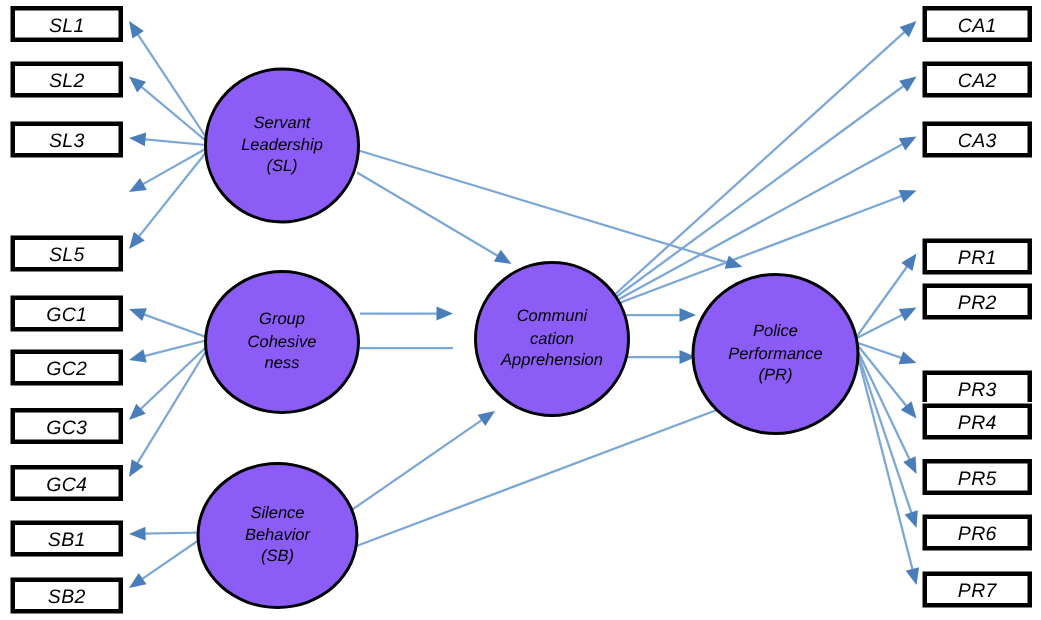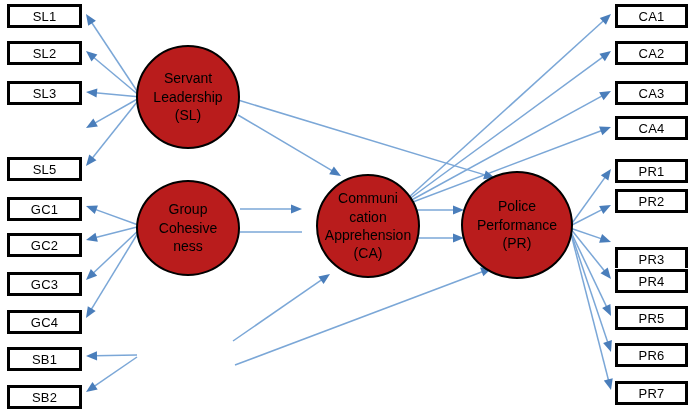--- a/index.html
+++ b/index.html
@@ -2,45 +2,46 @@
 <html><head>
 <meta charset="utf-8">
 <style>
   html,body{margin:0;padding:0;background:#ffffff;}
   #diagram{
     position:relative;
     width:694px;height:413px;
     background:#ffffff;
     font-family:"Liberation Sans", sans-serif;
     overflow:hidden;
+    font-style:italic;
   }
   #paths{position:absolute;left:0;top:0;width:694px;height:413px;}
 
   .ind-box{
     position:absolute;
     box-sizing:border-box;
     background:#ffffff;
     border:1px solid #ffffff;
     outline:3px solid #000000;
     outline-offset:-4px;
     display:flex;align-items:center;justify-content:center;
     color:#000000;
     font-size:13px;
     letter-spacing:0.2px;
   }
   .latent{
     position:absolute;
     box-sizing:border-box;
     border:2.2px solid #000000;
     border-radius:50%;
-    background:#b91c1c;
+    background:#8b5cf6;
     display:flex;align-items:center;justify-content:center;
     text-align:center;
     color:#000000;
-    font-size:14px;
+    font-size:11px;
     line-height:1.32;
   }
   .latent span{display:block;padding:0 4px;}
 </style>
 </head>
 <body>
 
 <div id="diagram">
   <svg id="paths" viewBox="0 0 694 413" xmlns="http://www.w3.org/2000/svg">
       <g>
@@ -169,21 +170,20 @@
     <div class="ind-box" style="left: 6px; top: 156px; width: 77px; height: 26px;">SL5</div>
     <div class="ind-box" style="left: 6px; top: 196px; width: 77px; height: 26px;">GC1</div>
     <div class="ind-box" style="left: 6px; top: 232px; width: 77px; height: 26px;">GC2</div>
     <div class="ind-box" style="left: 6px; top: 271px; width: 77px; height: 26px;">GC3</div>
     <div class="ind-box" style="left: 6px; top: 309px; width: 77px; height: 26px;">GC4</div>
     <div class="ind-box" style="left: 6px; top: 346px; width: 77px; height: 26px;">SB1</div>
     <div class="ind-box" style="left: 6px; top: 384px; width: 77px; height: 26px;">SB2</div>
     <div class="ind-box" style="left: 614px; top: 3px; width: 75px; height: 26px; text-align: center;">CA1</div>
     <div class="ind-box" style="left: 614px; top: 40px; width: 75px; height: 26px;">CA2</div>
     <div class="ind-box" style="left: 614px; top: 80px; width: 75px; height: 26px;">CA3</div>
-    <div class="ind-box" style="left: 614px; top: 115px; width: 75px; height: 26px;">CA4</div>
     <div class="ind-box" style="left: 614px; top: 158px; width: 75px; height: 26px;">PR1</div>
     <div class="ind-box" style="left: 614px; top: 188px; width: 75px; height: 26px;">PR2</div>
     <div class="ind-box" style="left: 614px; top: 246px; width: 75px; height: 26px;">PR3</div>
     <div class="ind-box" style="left: 614px; top: 268px; width: 75px; height: 26px;">PR4</div>
     <div class="ind-box" style="left: 614px; top: 305px; width: 75px; height: 26px;">PR5</div>
     <div class="ind-box" style="left: 614px; top: 342px; width: 75px; height: 26px; text-align: right;">PR6</div>
     <div class="ind-box" style="left: 614px; top: 380px; width: 75px; height: 26px;">PR7</div>
     <div class="latent" style="left: 136px; top: 45px; width: 104px; height: 104px;">
       <div>
         <span>Servant</span>
@@ -191,28 +191,34 @@
         <span>(SL)</span>
       </div>
     </div>
     <div class="latent" style="left: 136px; top: 180px; width: 104px; height: 96px;">
       <div>
         <span>Group</span>
         <span>Cohesive</span>
         <span>ness</span>
       </div>
     </div>
+    <div class="latent" style="left: 131px; top: 308px; width: 108px; height: 98px;">
+      <div>
+        <span>Silence</span>
+        <span>Behavior</span>
+        <span>(SB)</span>
+      </div>
+    </div>
     <div class="latent" style="left: 316px; top: 174px; width: 104px; height: 104px;">
       <div>
         <span>Communi</span>
         <span>cation</span>
         <span>Apprehension</span>
-        <span>(CA)</span>
-      </div>
-    </div>
-    <div class="latent" style="left: 461px; top: 171px; width: 112px; height: 108px;">
+      </div>
+    </div>
+    <div class="latent" style="left: 461px; top: 182px; width: 112px; height: 108px;">
       <div>
         <span>Police</span>
         <span>Performance</span>
         <span>(PR)</span>
       </div>
     </div>
   </div>
 
 </body></html>

